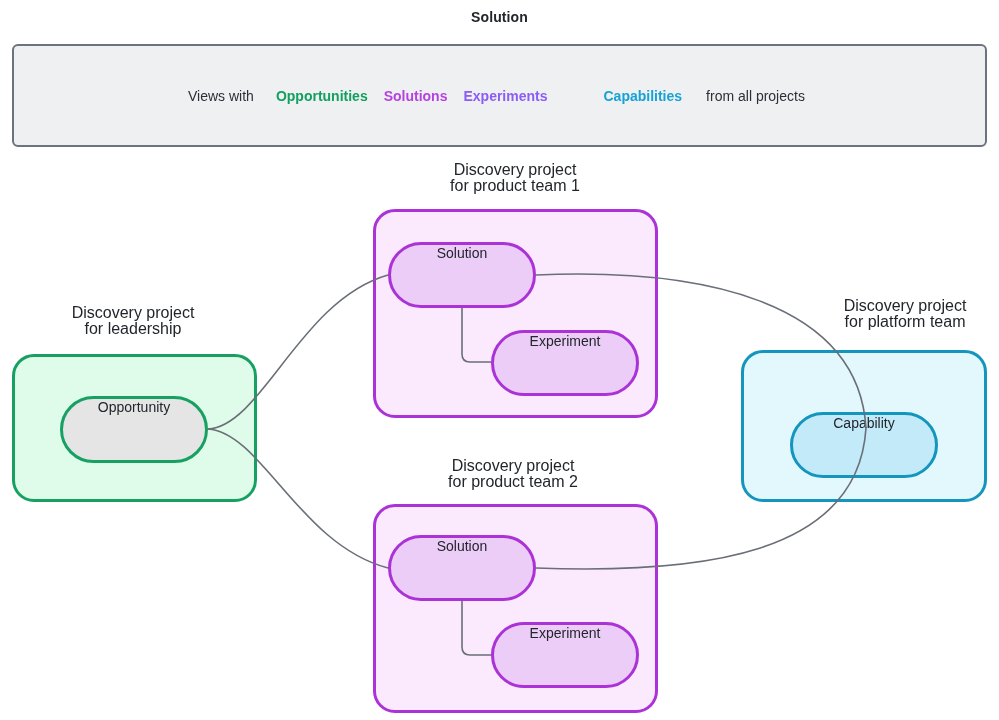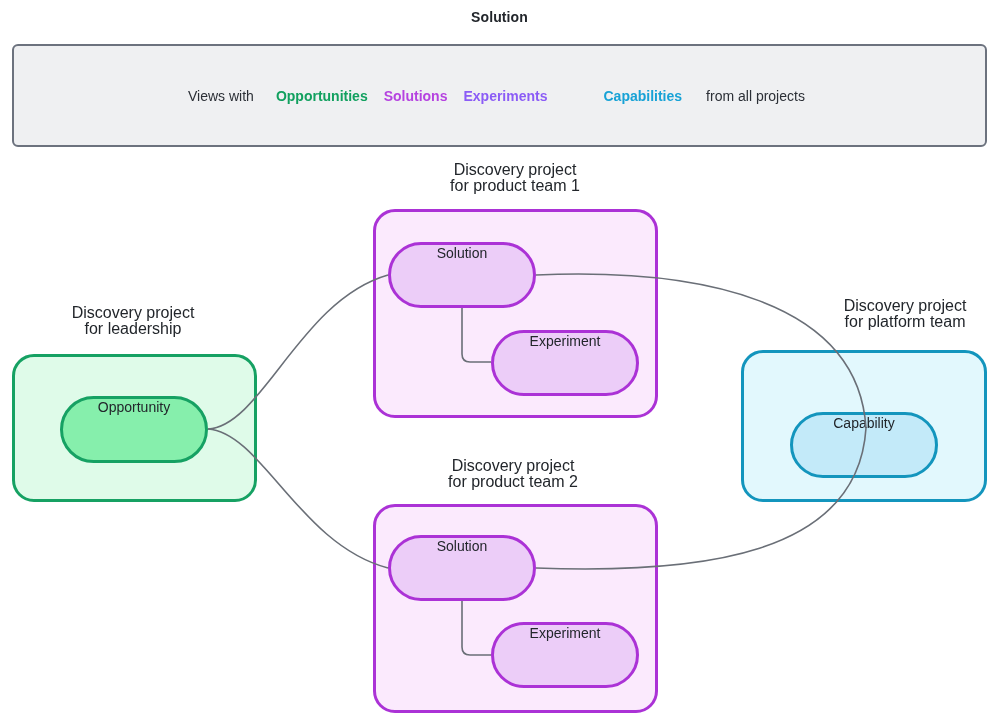--- a/index.html
+++ b/index.html
@@ -110,21 +110,21 @@
     border-style: solid;
     border-radius: 36px;
     display: flex;
     align-items: flex-start;
     justify-content: center;
     font-size: 14px;
     color: #22262b;
   }
   #pill-opportunity {
     left: 60px; top: 396px; width: 148px; height: 67px;
-    background: #86efac; border-color: #16a163;
+    background: #e5e5e5; border-color: #16a163;
   }
   #pill-solution-1 {
     left: 388px; top: 242px; width: 148px; height: 66px;
     background: #eccdf8; border-color: #ab32d6;
   }
   #pill-experiment-1 {
     left: 491px; top: 330px; width: 148px; height: 66px;
     background: #eccdf8; border-color: #ab32d6;
   }
   #pill-solution-2 {

